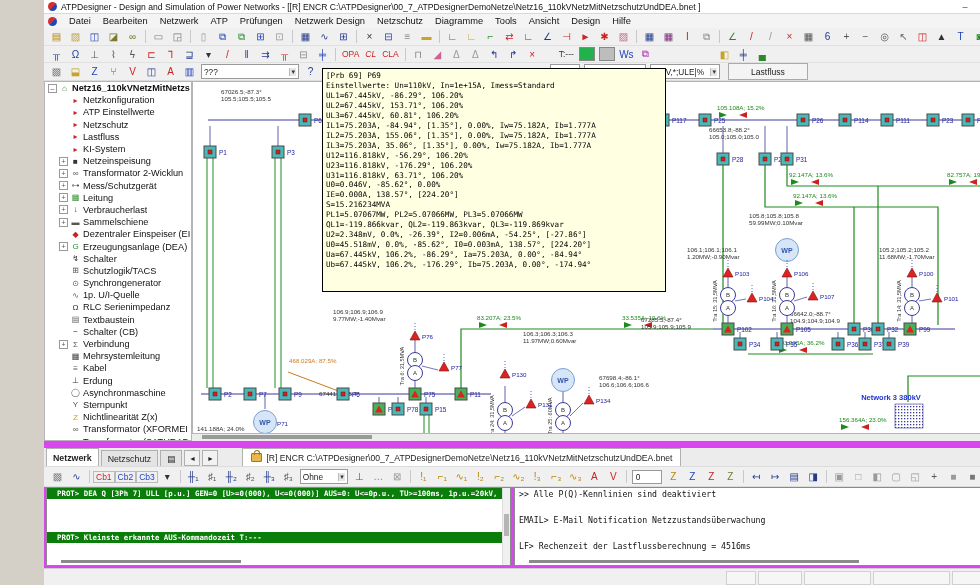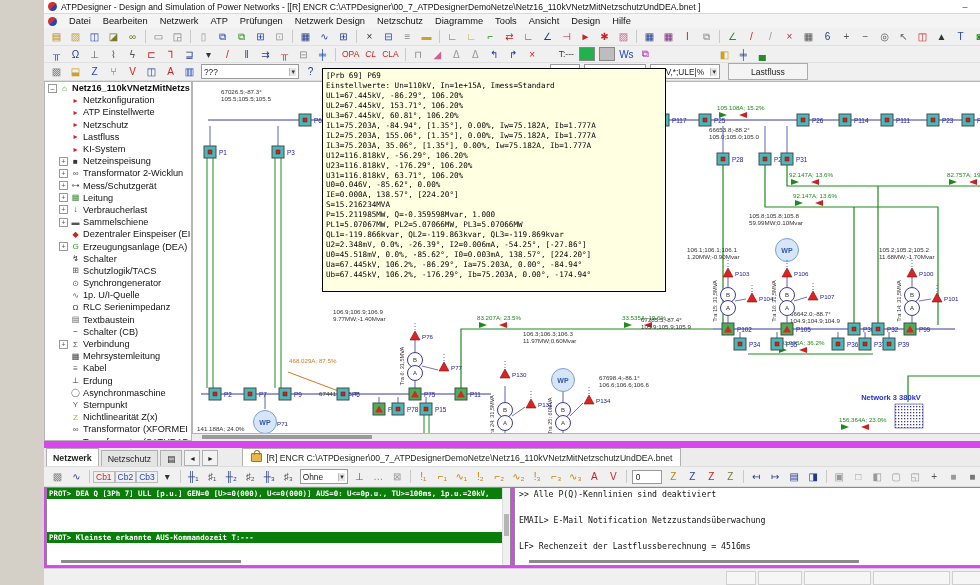--- a/index.html
+++ b/index.html
@@ -51,21 +51,21 @@
   .tabarrow{width:14px;height:14px;border:1px solid #b0b0b0;background:#f2f2f2;display:flex;align-items:center;justify-content:center;font-size:7px;margin-left:2px;}
   #doctab{display:flex;align-items:center;margin-left:24px;border:1px solid #b0b0b0;border-bottom:none;background:#fff;height:17px;padding:0 8px;font-size:8.6px;max-width:470px;white-space:nowrap;overflow:hidden;}
   .lockic{width:9px;height:7px;background:#e8b84c;border:1px solid #a07820;border-radius:1px;position:relative;margin-right:4px;flex:none;}
   .lockic:before{content:"";position:absolute;left:1.5px;top:-4px;width:4px;height:4px;border:1px solid #a07820;border-bottom:none;border-radius:3px 3px 0 0;}
   
   #btoolbar{position:absolute;left:0;top:466px;width:980px;height:21px;background:#f0f0f0;display:flex;align-items:center;padding-left:4px;box-sizing:border-box;border-top:1px solid #dcdcdc;border-bottom:1px solid #dcdcdc;}
   
   .term{position:absolute;top:487px;height:79px;background:#fff;border:1px solid #8a8a8a;box-sizing:border-box;overflow:hidden;font-family:"DejaVu Sans Mono",monospace;}
   #termL{left:2px;width:465px;}
   #termR{left:470px;width:486px;}
-  .tl{height:11px;line-height:11px;font-size:7.4px;white-space:nowrap;color:#111;padding-left:2px;}
+  .tl{height:11px;line-height:11px;font-size:7.4px;white-space:nowrap;color:#111;padding-left:10px;}
   .tl.hl{background:#0a7d0a;color:#fff;font-weight:bold;}
   .tr{height:13px;line-height:13px;font-size:8.2px;white-space:nowrap;color:#111;padding-left:4px;}
   .thumbh{position:absolute;bottom:2px;left:14px;height:3px;background:#8a8a8a;}
   .tvs{position:absolute;right:0;top:0;width:7px;height:100%;background:#f0f0f0;border-left:1px solid #ddd;}
   .tvs div{width:5px;height:22px;background:#b5b5b5;margin:26px auto 0;}
   
   #statusbar{position:absolute;left:0;top:568px;width:980px;height:17px;background:#f0f0f0;border-top:1px solid #cfcfcf;display:flex;align-items:center;justify-content:flex-end;padding-right:22px;}
   .scell{height:12px;background:#f6f6f6;border:1px solid #d0d0d0;margin-left:2px;}
   svg text{font-family:"Liberation Sans",sans-serif;}
 </style>
@@ -703,21 +703,20 @@
       <div>UL3=67.445kV, 60.81°, 106.20%</div>
       <div>IL1=75.203A, -84.94°, [1.35°], 0.00%, Iw=75.182A, Ib=1.777A</div>
       <div>IL2=75.203A, 155.06°, [1.35°], 0.00%, Iw=75.182A, Ib=1.777A</div>
       <div>IL3=75.203A, 35.06°, [1.35°], 0.00%, Iw=75.182A, Ib=1.777A</div>
       <div>U12=116.818kV, -56.29°, 106.20%</div>
       <div>U23=116.818kV, -176.29°, 106.20%</div>
       <div>U31=116.818kV, 63.71°, 106.20%</div>
       <div>U0=0.046V, -85.62°, 0.00%</div>
       <div>IE=0.000A, 138.57°, [224.20°]</div>
       <div>S=15.216234MVA</div>
-      <div>P=15.211985MW, Q=-0.359598Mvar, 1.000</div>
       <div>PL1=5.07067MW, PL2=5.07066MW, PL3=5.07066MW</div>
       <div>QL1=-119.866kvar, QL2=-119.863kvar, QL3=-119.869kvar</div>
       <div>U2=2.348mV, 0.0%, -26.39°, I2=0.006mA, -54.25°, [-27.86°]</div>
       <div>U0=45.518mV, 0.0%, -85.62°, I0=0.003mA, 138.57°, [224.20°]</div>
       <div>Ua=67.445kV, 106.2%, -86.29°, Ia=75.203A, 0.00°, -84.94°</div>
       <div>Ub=67.445kV, 106.2%, -176.29°, Ib=75.203A, 0.00°, -174.94°</div>
     </div>
 
   <div id="tabstrip">
     <span id="ltabs" style="display:flex;align-items:flex-end">

